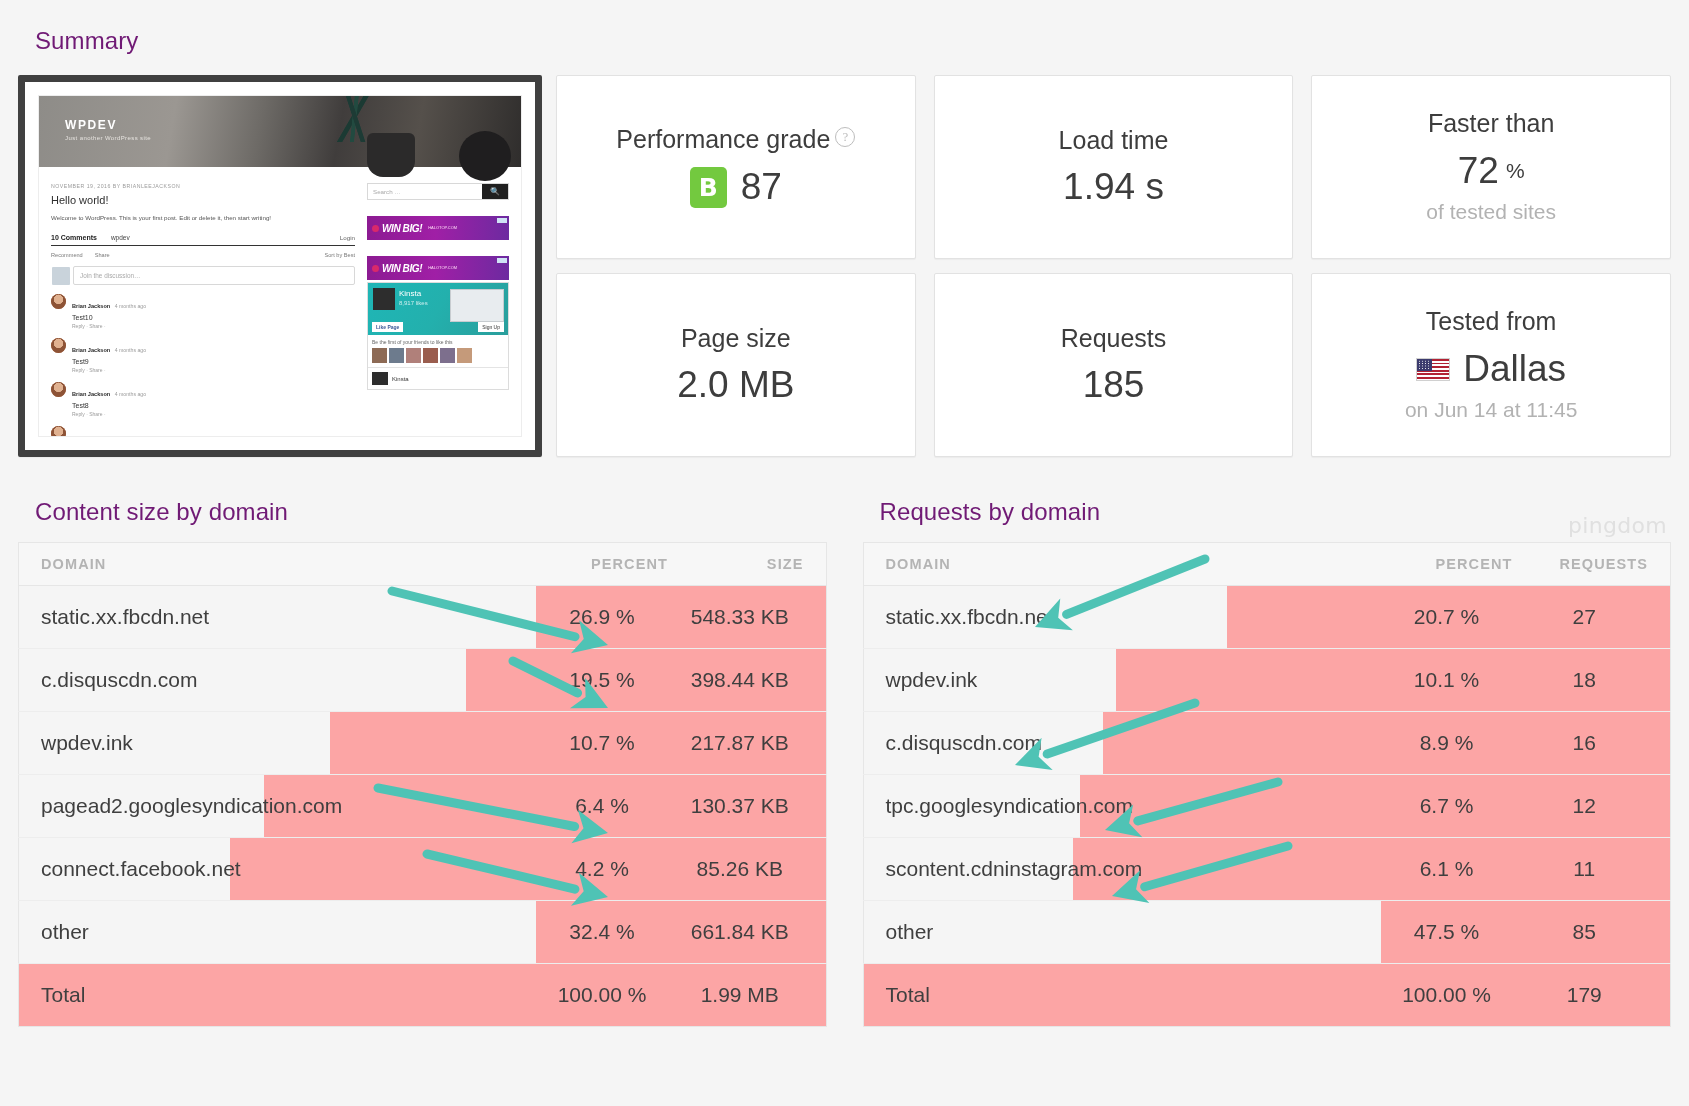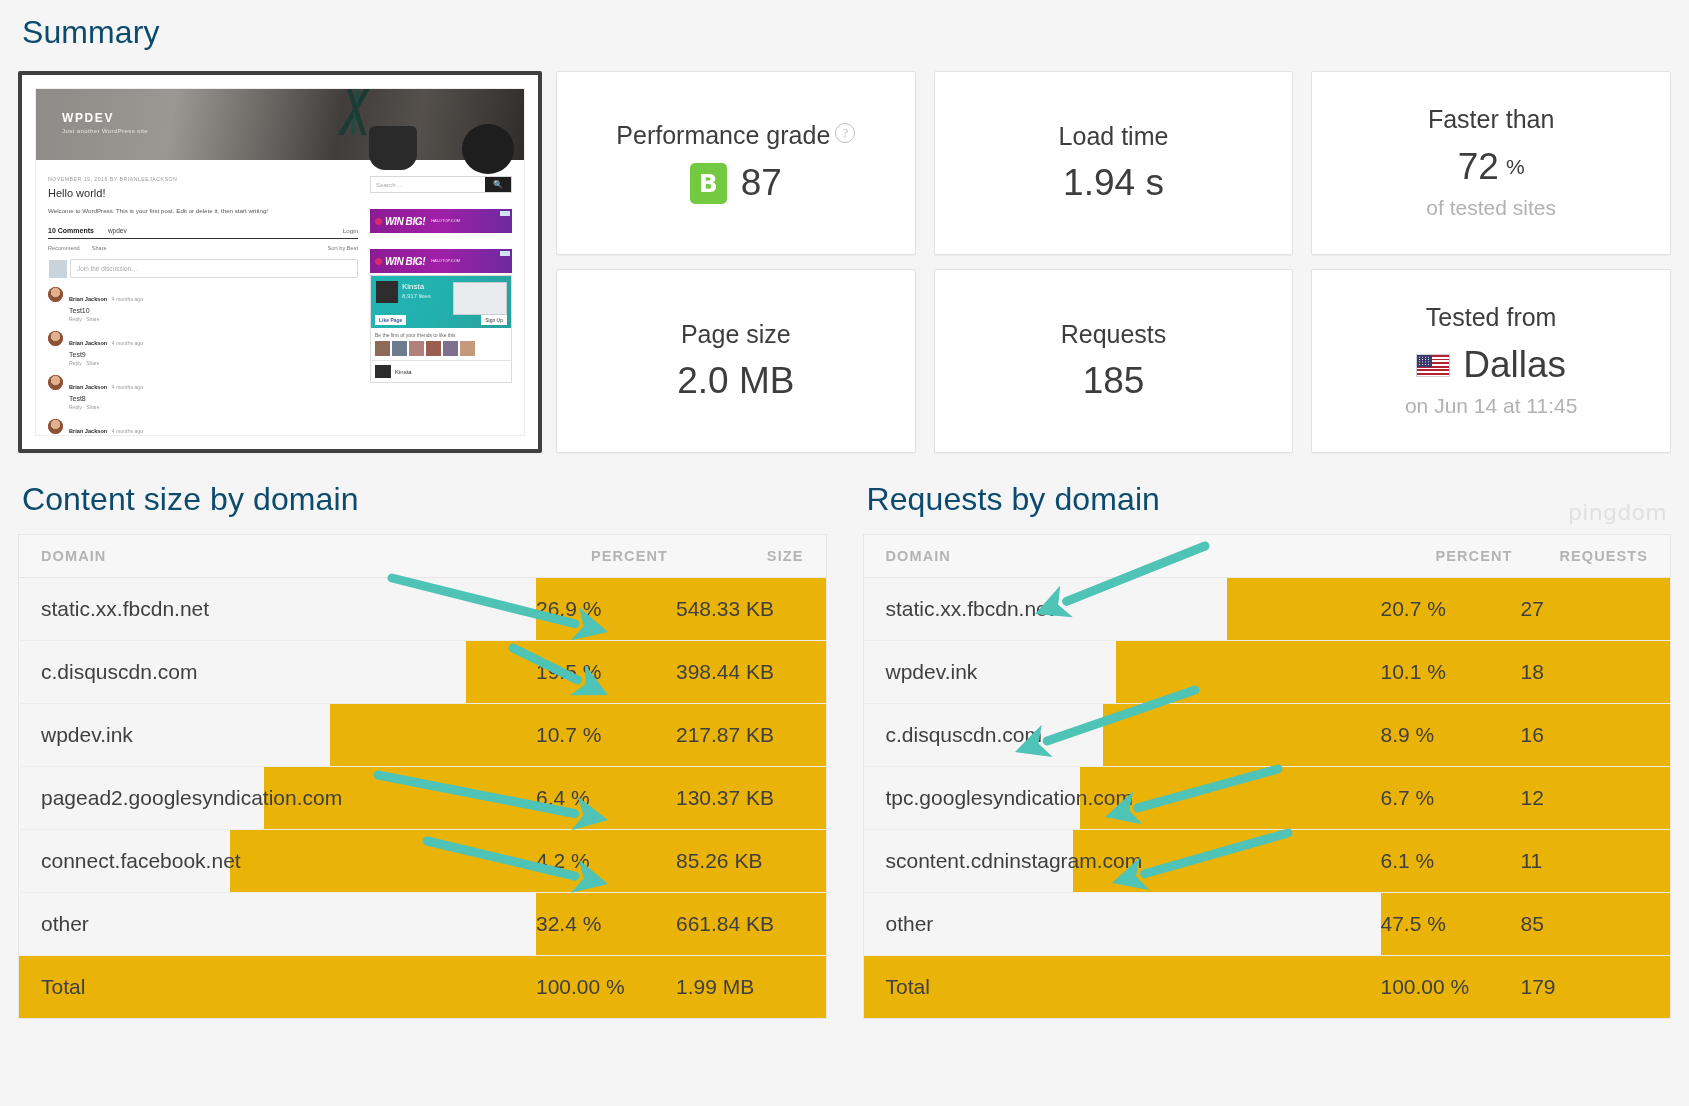--- a/index.html
+++ b/index.html
@@ -8,39 +8,39 @@
     width: 1689px; height: 1106px;
     background: #f5f5f5;
     font-family: "Liberation Sans", sans-serif;
     color: #333;
     overflow: hidden;
   }
   .page { width: 1689px; height: 1106px; position: relative; padding: 0 18px; }
 
   
   .section-title {
-    font-size: 32px;
+    font-size: 24px;
     font-weight: 400;
-    color: #0c4a6e;
+    color: #701a75;
     letter-spacing: 0.1px;
-    margin: 0;
+    margin: 13px;
     padding: 14px 0 0 4px;
   }
 
   
   .summary-wrap {
     display: flex;
     gap: 14px;
     margin-top: 20px;
     height: 382px;
   }
   .thumb-card {
     width: 524px;
     background: #ffffff;
-    border: 4px solid #404040;
+    border: 7px solid #404040;
     border-radius: 2px;
     box-shadow: 0 1px 1px rgba(0,0,0,0.045);
     padding: 13px;
     flex: none;
   }
   .cards-grid {
     flex: 1;
     display: grid;
     grid-template-columns: repeat(3, 1fr);
     grid-template-rows: repeat(2, 1fr);
@@ -255,21 +255,21 @@
   .tables-wrap {
     display: flex;
     gap: 36px;
     margin-top: 14px;
   }
   .table-col { flex: 1; min-width: 0; }
   .dtable {
     width: 100%;
     border-collapse: collapse;
     border: 1px solid #e6e6e6;
-    background: #eab308;
+    background: #fca5a5;
     margin-top: 16px;
     table-layout: fixed;
   }
   .dtable th {
     background: #f7f7f7;
     font-size: 14.5px;
     letter-spacing: 1.1px;
     color: #b4b4b4;
     font-weight: 700;
     text-align: left;
@@ -283,21 +283,21 @@
     font-size: 21px;
     color: #3f3f3f;
     padding: 19px 0 19px 22px;
     border-bottom: 1px solid #ededed;
     position: relative;
     background: transparent;
     white-space: nowrap;
     overflow: hidden;
     text-overflow: ellipsis;
   }
-  .dtable td.num { text-align: left; padding: 19px 8px 19px 0; }
+  .dtable td.num { text-align: center; padding: 19px 8px 19px 0; }
   .dtable td.last { padding-right: 22px; }
   .dtable tr.total td { border-bottom: none; }
   .dtable tbody tr { position: relative; }
 
   
   .bar-layer {
     position: absolute;
     left: 0; top: 0;
     height: 100%;
     background: #f5f5f5;

